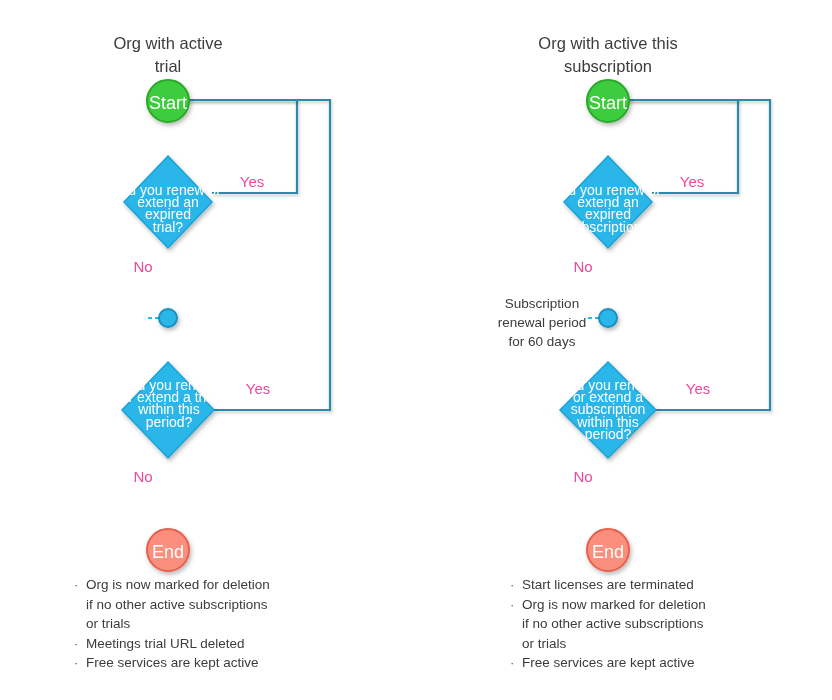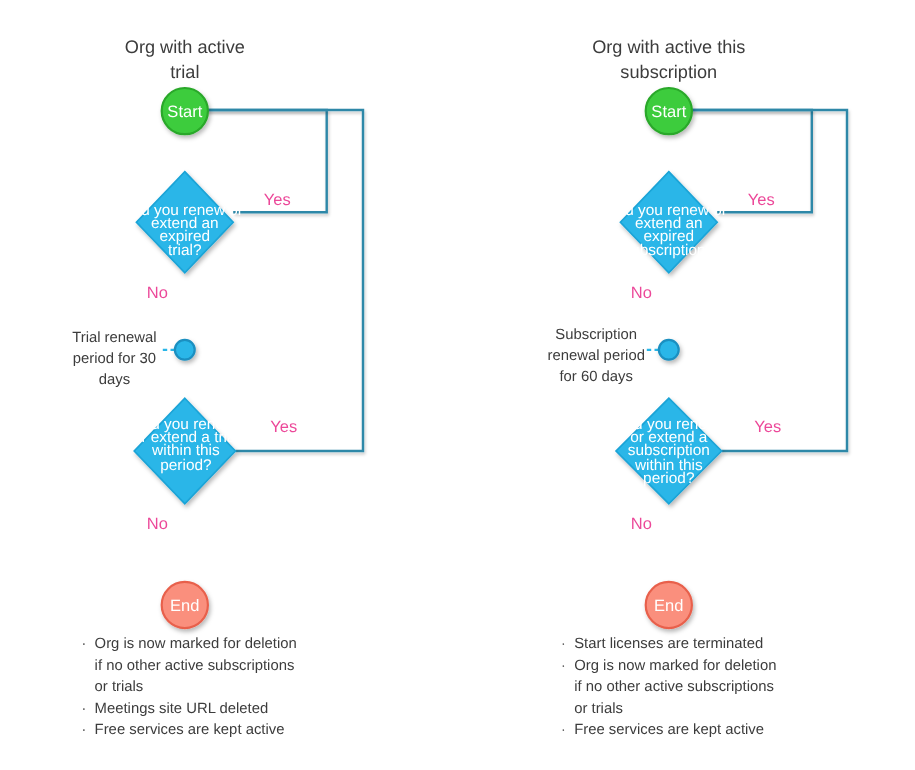--- a/index.html
+++ b/index.html
@@ -34,21 +34,21 @@
     line-height: 23px;
     color: #3c3c3c;
     white-space: pre-line;
   }
   #title-left  { left: 68px;  top: 32px;  width: 200px; }
   #title-right { left: 508px; top: 32px;  width: 200px; }
 
   .node-label {
     position: absolute;
     color: #ffffff;
-    font-size: 15px;
+    font-size: 18px;
     text-align: center;
     pointer-events: none;
   }
   .diamond-text {
     position: absolute;
     color: #ffffff;
     font-size: 14px;
     line-height: 12.2px;
     text-align: center;
     white-space: pre-line;
@@ -154,44 +154,41 @@
 
   <div class="node-label" style="left:138px; top:93px; width:60px;">Start</div>
 
   <div class="diamond-text" style="left:115px; top:184px; width:106px;">Did you renew or
 extend an expired
 trial?</div>
 
   <div class="edge-label" style="left:222px; top:173px; width:60px;">Yes</div>
   <div class="edge-label" style="left:126px; top:258px; width:34px;">No</div>
 
-  <div class="side-note" style="left:58px; top:297px; width:92px;">Trial renewal
-period for 30
-days</div>
 
   <div class="diamond-text" style="left:118px; top:379px; width:102px;">Did you renew
 or extend a trial
 within this
 period?</div>
 
   <div class="edge-label" style="left:228px; top:380px; width:60px;">Yes</div>
   <div class="edge-label" style="left:126px; top:468px; width:34px;">No</div>
 
   <div class="node-label" style="left:138px; top:542px; width:60px;">End</div>
 
   <div class="bullets" id="bullets-trial" style="left:74px; top:575px; width:260px;">
       <div class="bullet-row">
         <span class="bullet-mark">·</span>
         <span class="bullet-text">Org is now marked for deletion
 if no other active subscriptions
 or trials</span>
       </div>
       <div class="bullet-row">
         <span class="bullet-mark">·</span>
-        <span class="bullet-text">Meetings site URL deleted</span>
+        <span class="bullet-text">Meetings trial URL deleted</span>
       </div>
       <div class="bullet-row">
         <span class="bullet-mark">·</span>
         <span class="bullet-text">Free services are kept active</span>
       </div>
     </div>
 
   <div class="chart-title" id="title-right">Org with active this
 subscription</div>
 

